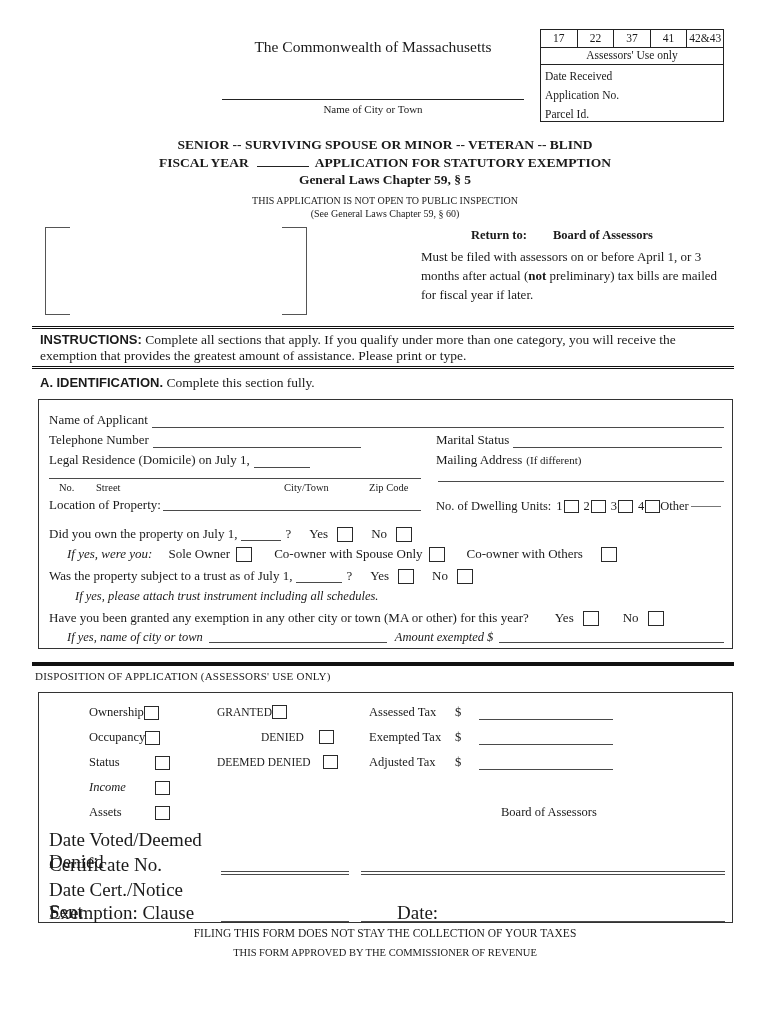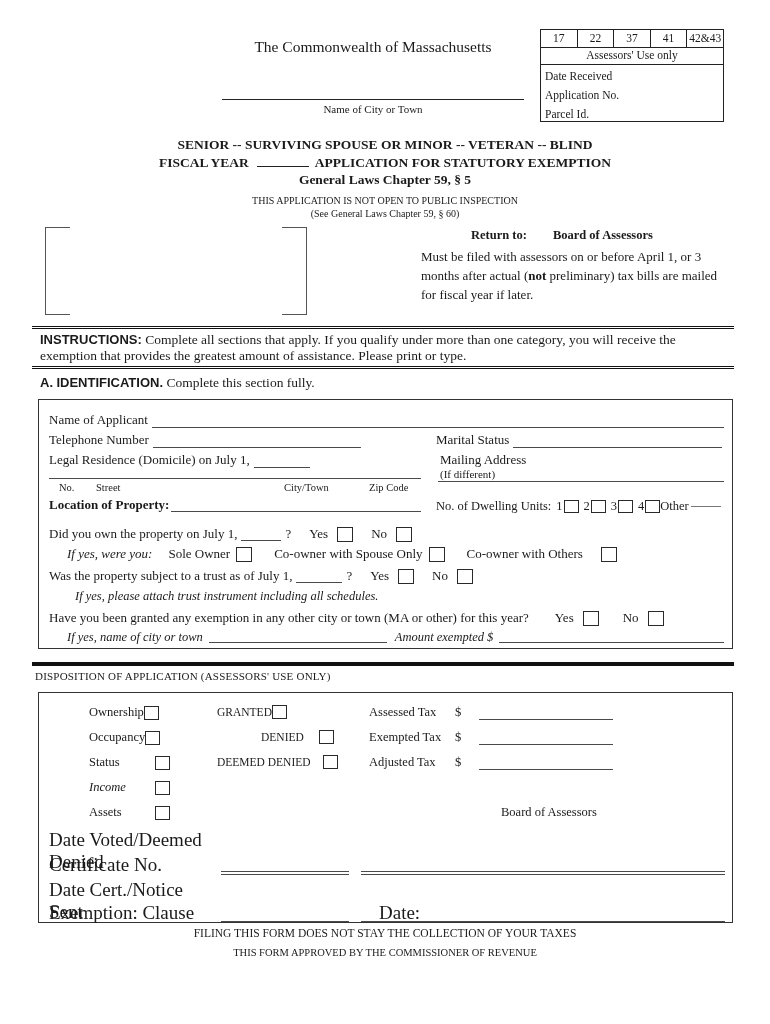--- a/index.html
+++ b/index.html
@@ -64,28 +64,28 @@
   .idr{position:absolute;display:flex;align-items:flex-end;}
   .idr .lbl{white-space:nowrap;}
   .idr-name{top:12px;left:10px;right:8px;}
   .idr-name .fill{flex:1;margin-left:4px;}
   .idr-phone{top:32px;left:10px;width:312px;}
   .idr-phone .fill{flex:1;margin-left:4px;}
   .idr-marital{top:32px;left:397px;right:10px;}
   .idr-marital .fill{flex:1;margin-left:4px;}
   .idr-res{top:52px;left:10px;}
   .idr-res .fill{width:56px;margin-left:4px;}
-  .idr-mail{top:52px;left:397px;align-items:baseline;flex-direction:column;}
+  .idr-mail{top:52px;left:397px;align-items:baseline;}
   .idr-mail .small{font-size:11px;margin-left:4px;}
   .addr-line{position:absolute;top:78px;left:10px;width:372px;border-bottom:1.2px solid #4a4a4a;}
   .mail-line{position:absolute;top:81px;left:399px;width:286px;border-bottom:1.2px solid #4a4a4a;}
   .addr-caps{position:absolute;top:82px;left:10px;width:372px;font-size:10.5px;}
   .addr-caps span{position:absolute;top:0;}
   .cap-no{left:10px;} .cap-street{left:47px;} .cap-city{left:235px;} .cap-zip{left:320px;}
-  .idr-loc{top:97px;left:10px;width:372px;align-items:center;font-weight:bold;}
+  .idr-loc{top:97px;left:10px;width:372px;align-items:flex-start;}
   .idr-loc .fill{flex:1;margin-left:2px;}
   .idr-dwell{top:99px;left:397px;right:7px;align-items:center;white-space:nowrap;font-size:12.5px;}
   .idr-dwell .num{margin:0 1px 0 5px;}
   .idr-dwell .dash{width:30px;border-top:1.1px solid #777;margin-left:2px;}
   .idr-own{top:126px;left:10px;align-items:center;}
   .idr-own .fill{width:40px;margin:0 4px;}
   .yn{display:flex;align-items:center;}
   .yn .ynl{margin:0 5px 0 18px;}
   .yn .cb{margin-left:4px;}
   .idr-were{top:146px;left:28px;align-items:center;}
@@ -114,21 +114,21 @@
   .dc3 .tlbl{display:inline-block;min-width:86px;}
   .dc3 .fill{width:134px;margin-left:18px;}
   .rt1{top:12px;} .rt2{top:37px;} .rt3{top:62px;} .rt4{top:87px;font-style:italic;} .rt5{top:112px;}
   .board{position:absolute;left:462px;top:112px;}
   .brow{position:absolute;left:10px;right:7px;display:flex;align-items:flex-end;font-size:19px;}
   .brow .blbl{display:inline-block;width:172px;}
   .brow .sfill{width:128px;margin-bottom:1px;}
   .brow .lfill{flex:1;margin:0 0 1px 12px;}
   .br1{top:136px;} .br2{top:161px;} .br3{top:186px;}
   .br4{top:209px;}
-  .br4 .datelbl{position:absolute;left:330px;bottom:0;margin-top:8px;}
+  .br4 .datelbl{position:absolute;left:348px;bottom:0;margin-top:8px;}
 
   
   .foot1{position:absolute;left:35px;top:927px;width:700px;text-align:center;font-size:11.5px;}
   .foot2{position:absolute;left:35px;top:947px;width:700px;text-align:center;font-size:10.5px;}
 </style>
 </head>
 <body>
 
 <div class="page">
 

